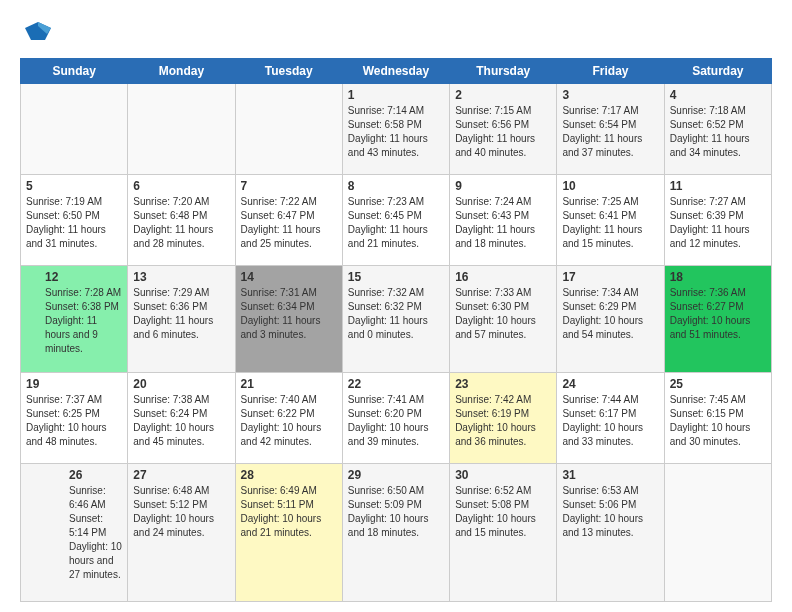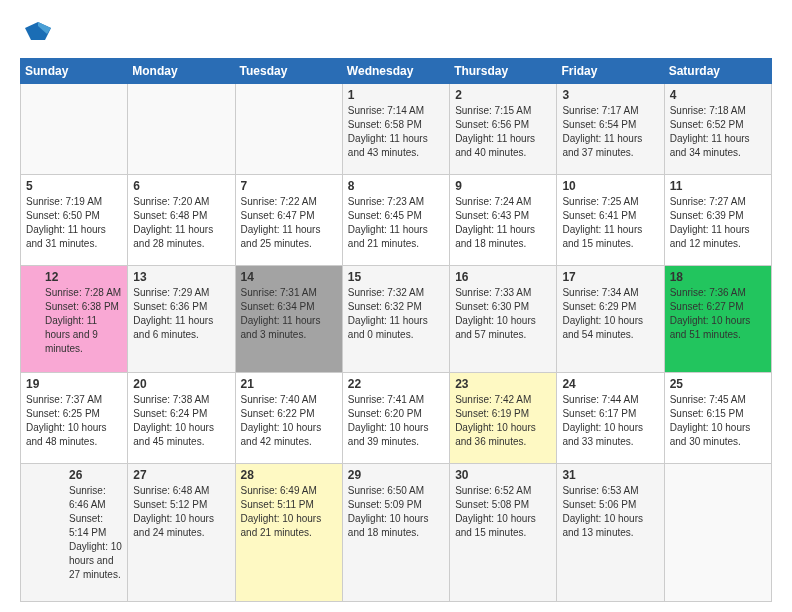--- a/index.html
+++ b/index.html
@@ -47,21 +47,21 @@
       border-collapse: collapse;
       width: 100%;
       table-layout: fixed;
     }
     .calendar th {
       background: #2a6db5;
       color: #fff;
       font-size: 12px;
       font-weight: bold;
       padding: 5px 4px;
-      text-align: left;
+      text-align: center;
       border: 1px solid #2a6db5;
     }
     .calendar td {
       border: 1px solid #ccc;
       vertical-align: top;
       padding: 4px 5px;
       font-size: 10px;
       color: #333;
       background: #fff;
       height: 80px;
@@ -171,21 +171,21 @@
           <td style="background: rgb(255, 255, 255);">
             <span class="day-number">10</span>
             <div class="day-info">Sunrise: 7:25 AM<br>Sunset: 6:41 PM<br>Daylight: 11 hours and 15 minutes.</div>
           </td>
           <td style="background: rgb(255, 255, 255);">
             <span class="day-number">11</span>
             <div class="day-info">Sunrise: 7:27 AM<br>Sunset: 6:39 PM<br>Daylight: 11 hours and 12 minutes.</div>
           </td>
         </tr>
         <tr>
-          <td style="background: #f9a8d4; padding-left: 24px;">
+          <td style="background: #86efac; padding-left: 24px;">
             <span class="day-number">12</span>
             <div class="day-info">Sunrise: 7:28 AM<br>Sunset: 6:38 PM<br>Daylight: 11 hours and 9 minutes.</div>
           </td>
           <td style="background: rgb(245, 245, 245);">
             <span class="day-number">13</span>
             <div class="day-info">Sunrise: 7:29 AM<br>Sunset: 6:36 PM<br>Daylight: 11 hours and 6 minutes.</div>
           </td>
           <td style="background: #a3a3a3;">
             <span class="day-number">14</span>
             <div class="day-info">Sunrise: 7:31 AM<br>Sunset: 6:34 PM<br>Daylight: 11 hours and 3 minutes.</div>

